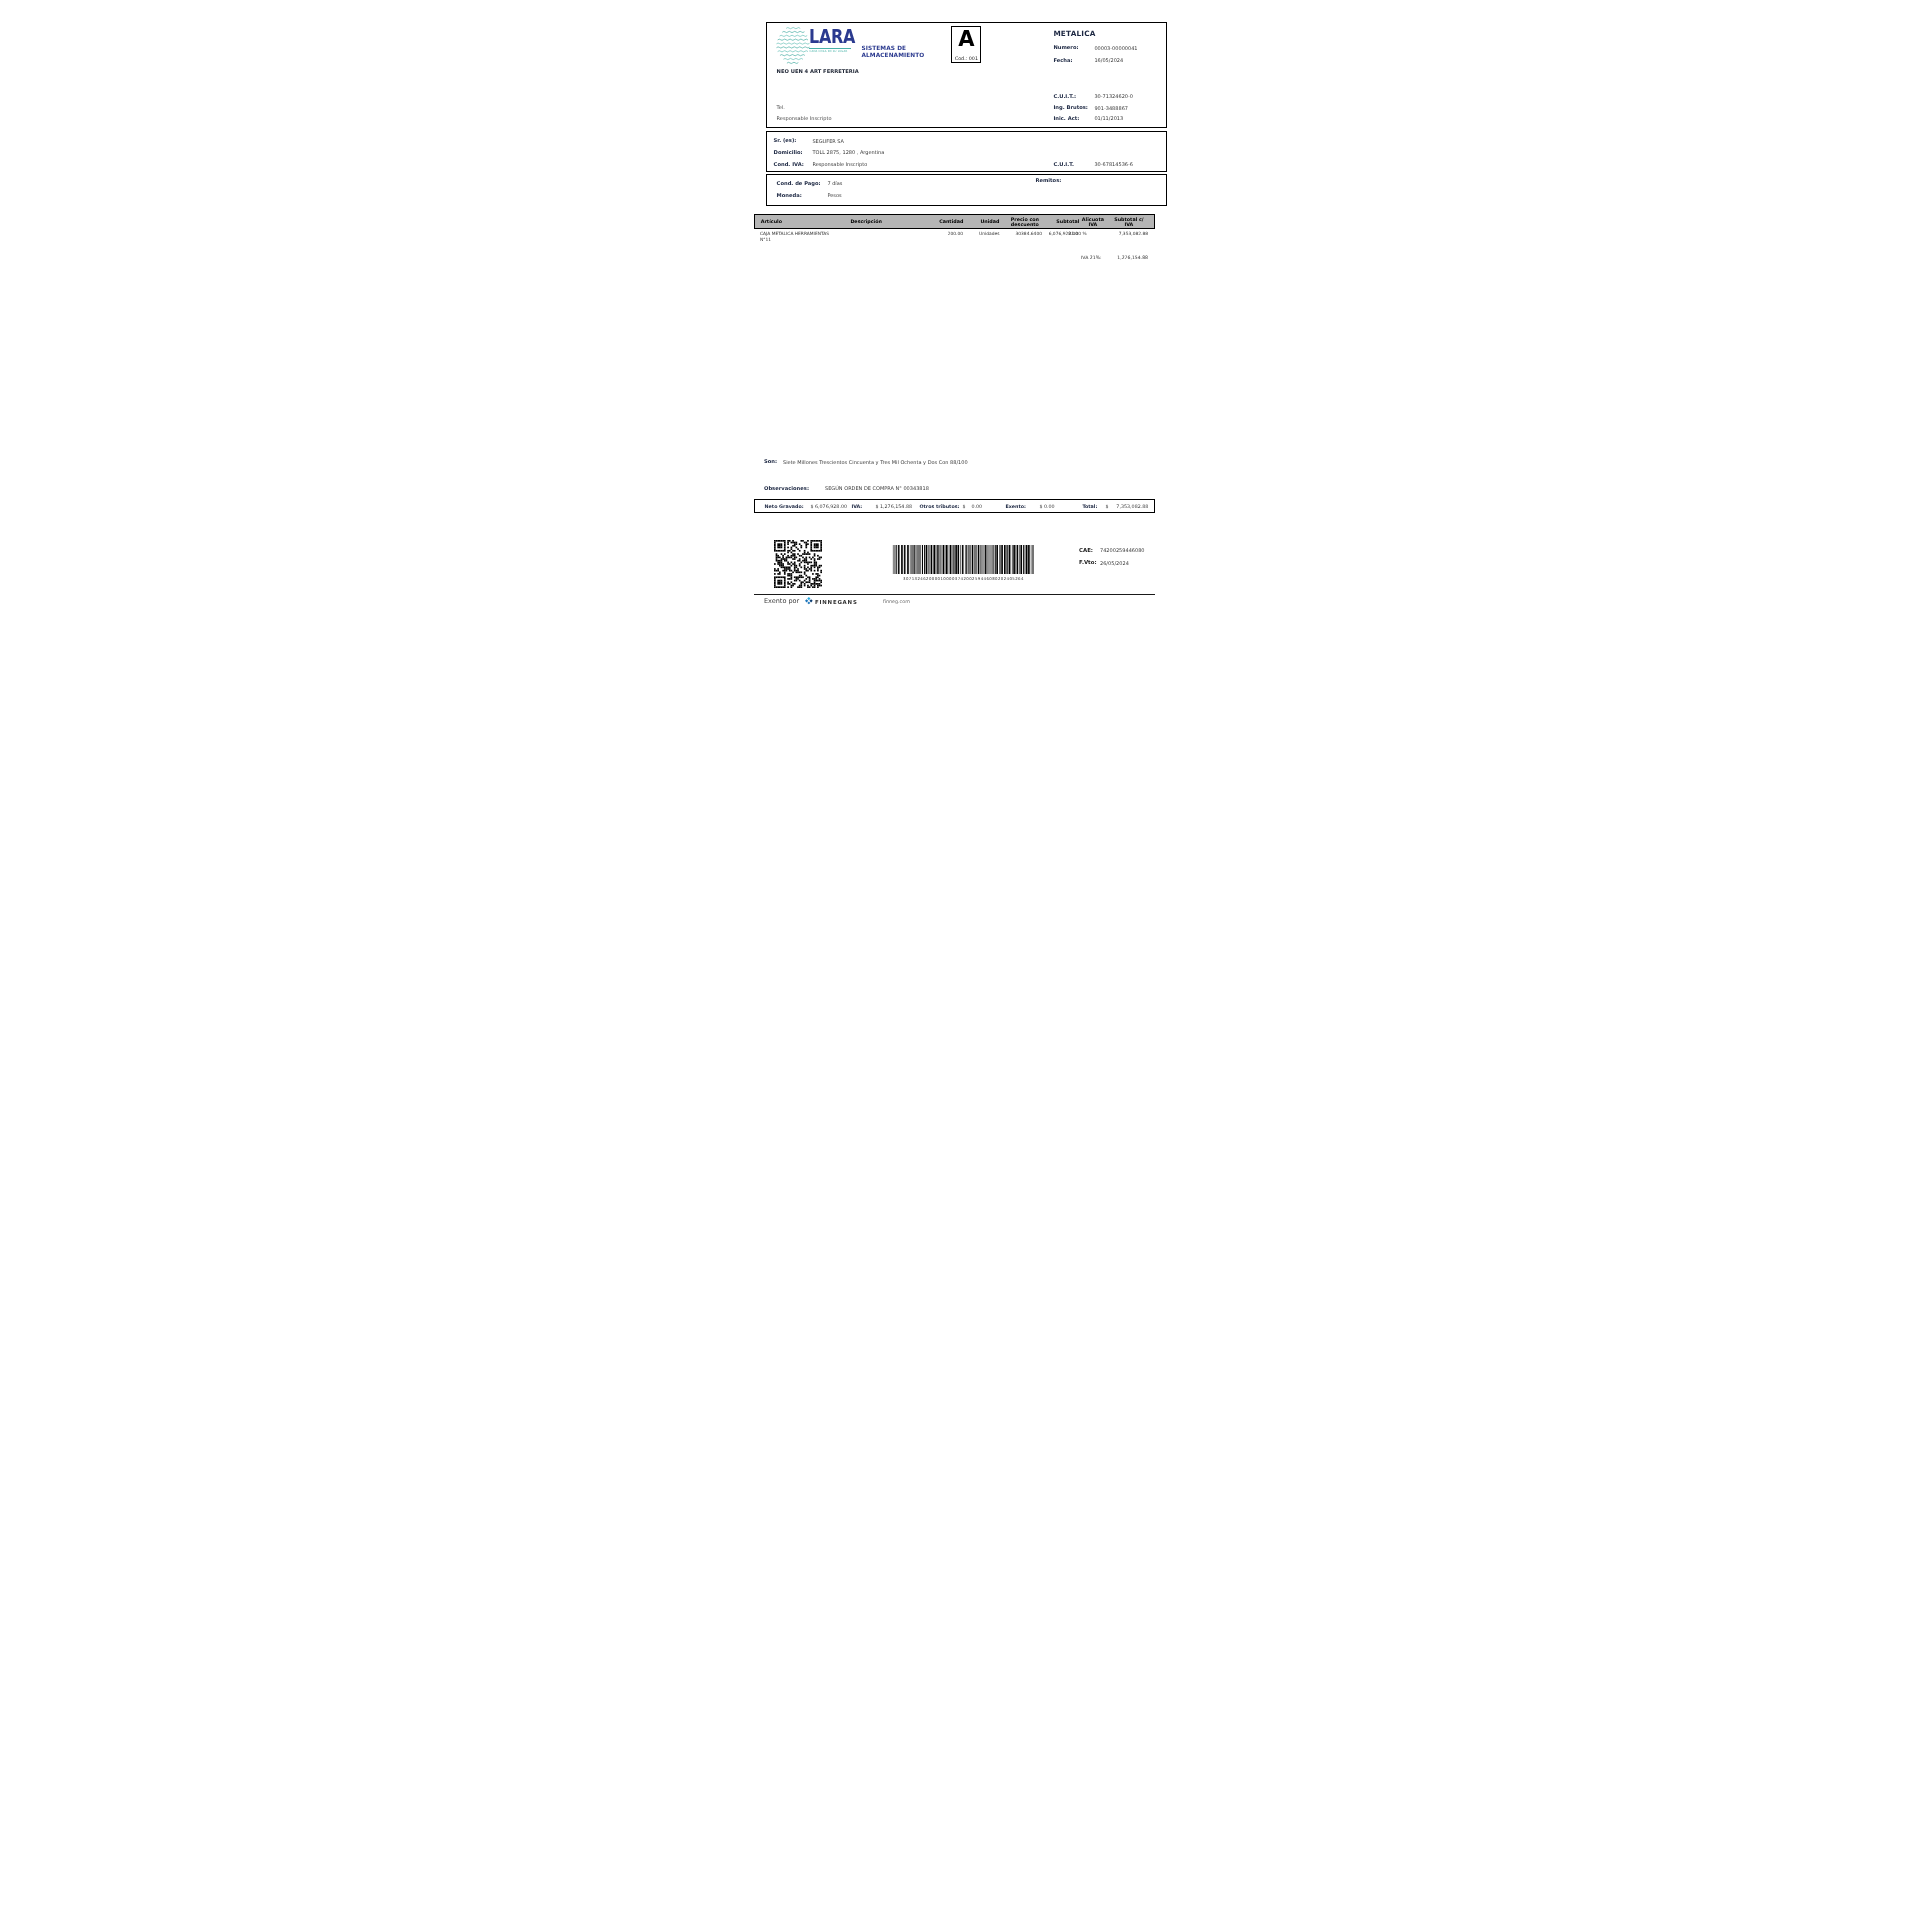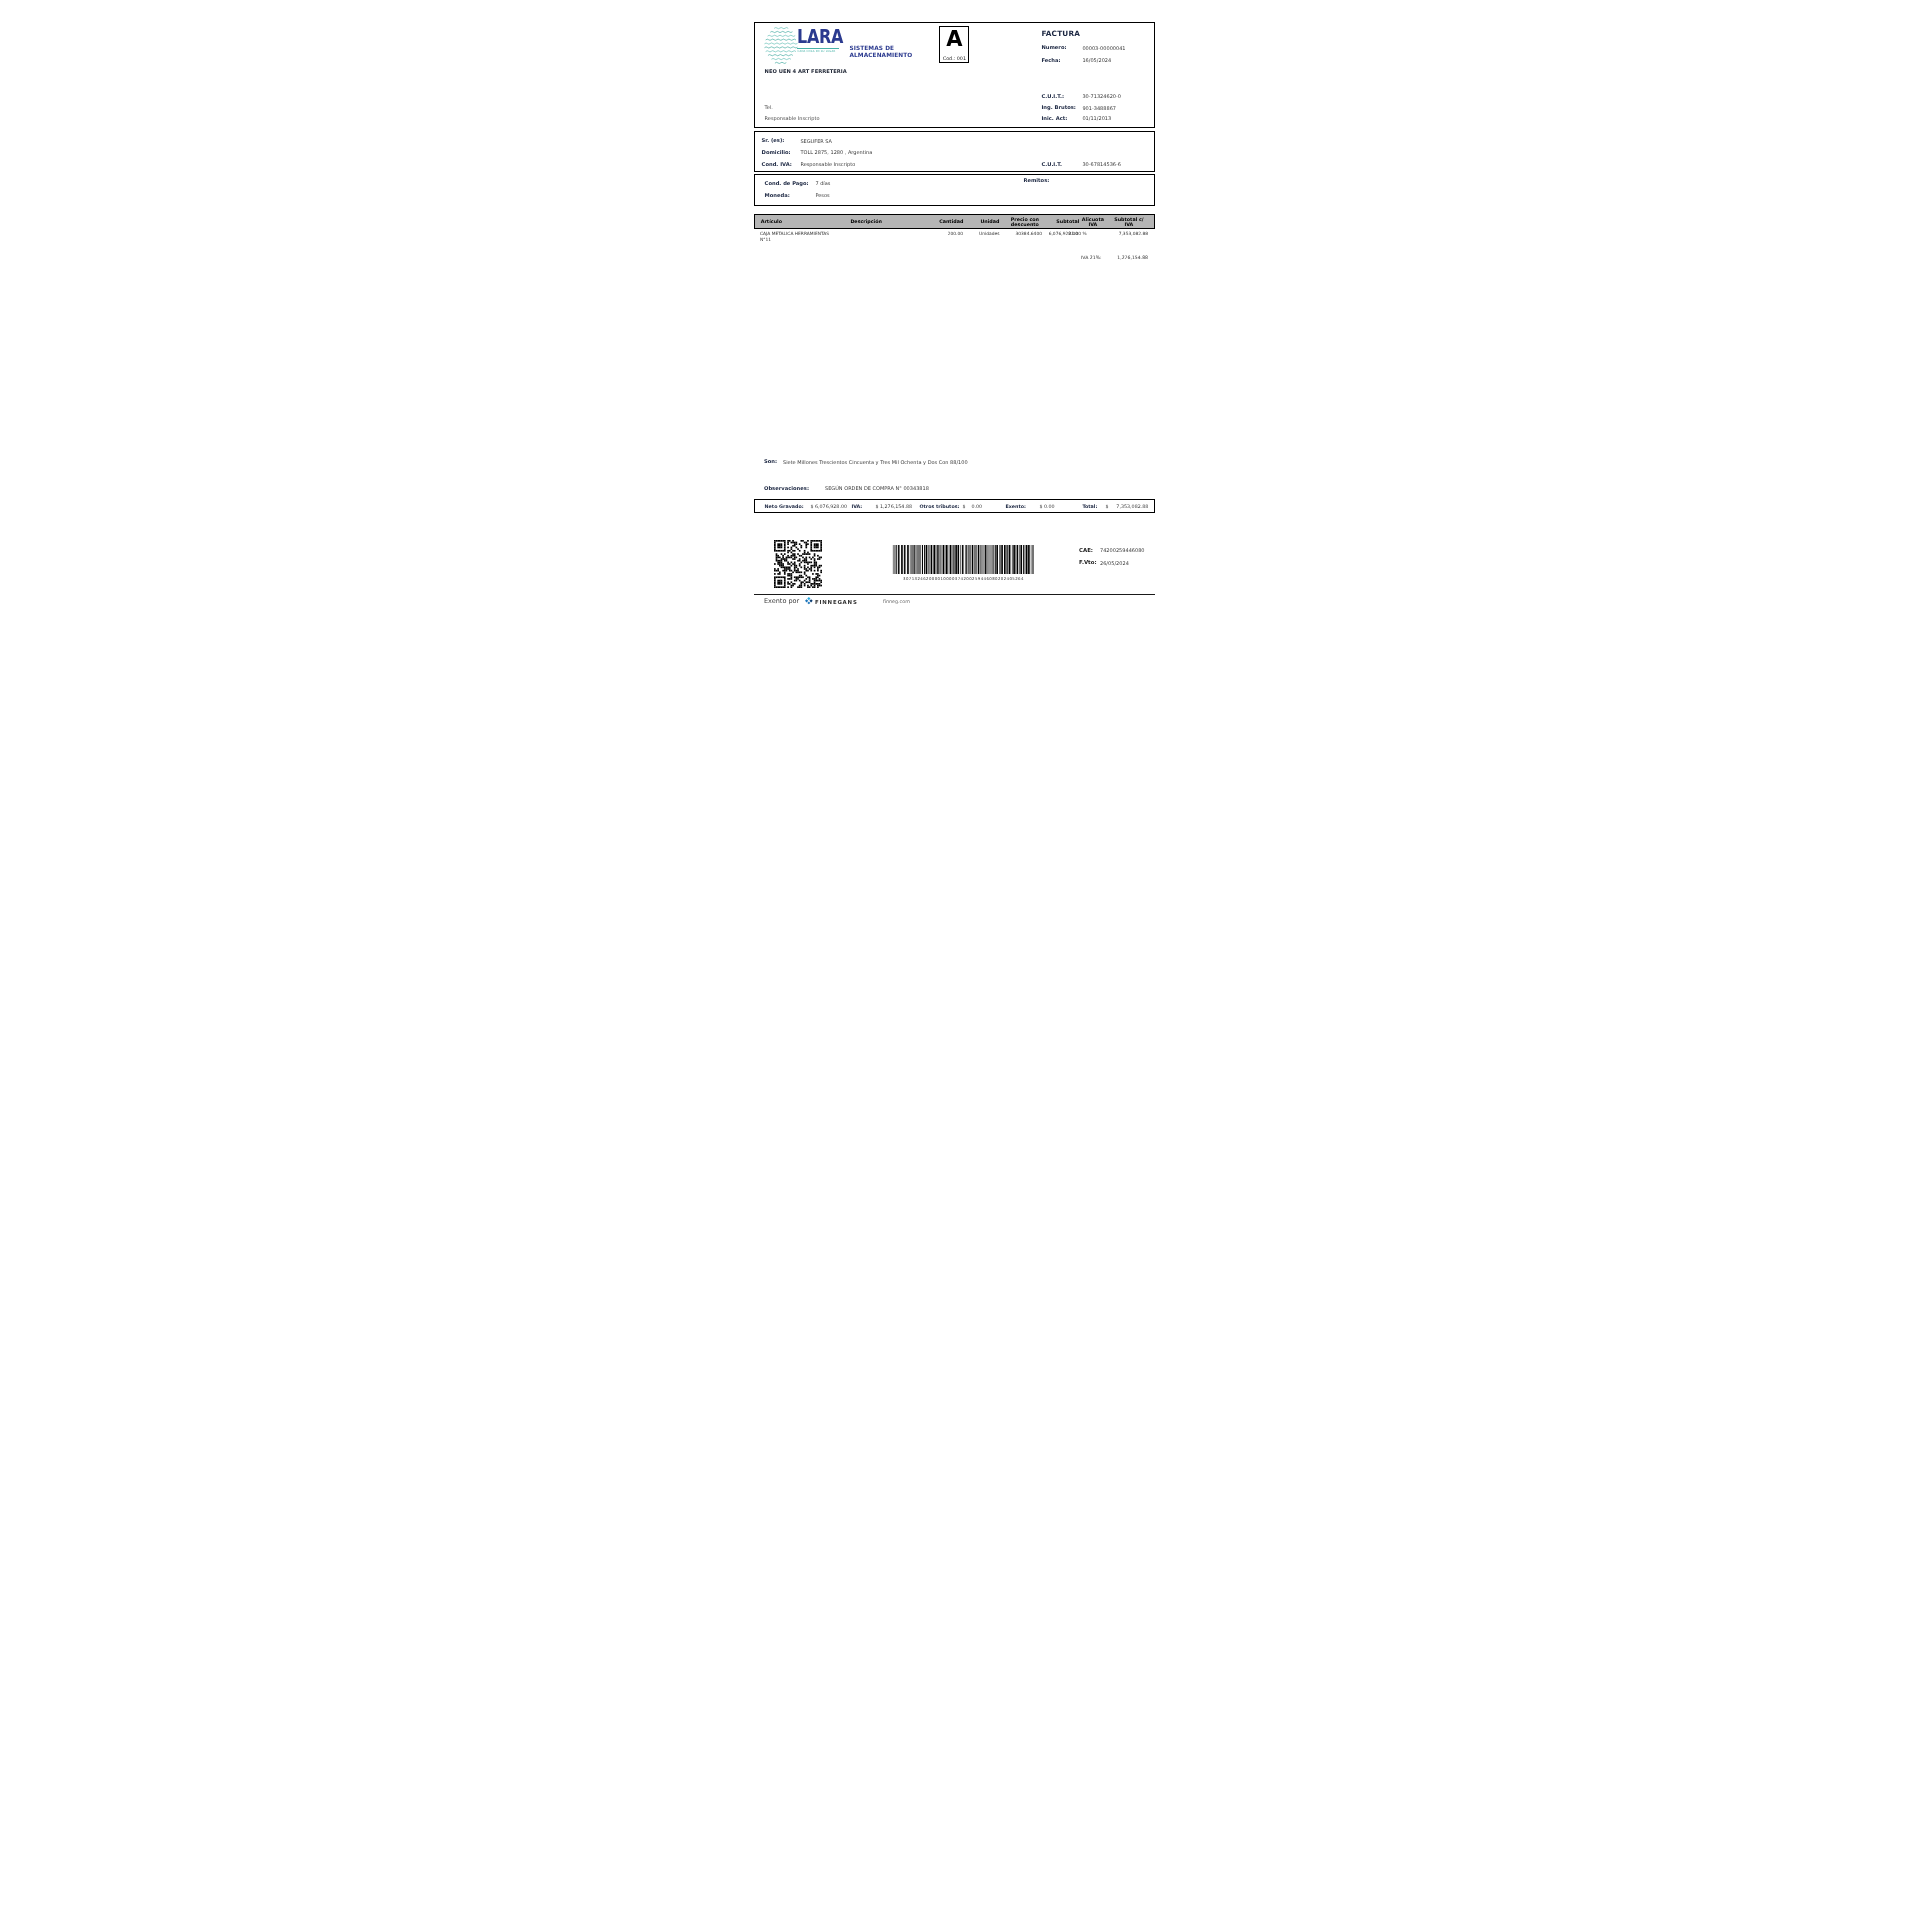--- a/index.html
+++ b/index.html
@@ -1,19 +1,19 @@
 <!DOCTYPE html>
 <html style="font-size:6.2px"><head>
 <meta charset="utf-8">
 <style>
   * { margin:0; padding:0; box-sizing:border-box; }
   html,body { background:#ffffff; }
   body { font-family:"DejaVu Sans","Liberation Sans",sans-serif; }
   .page { position:relative; width:432px; height:612px; margin:0 auto; background:#fff; color:#333; overflow:hidden; }
-  .box { position:absolute; border:0.8px solid #000; background:#fff; }
+  .box { position:absolute; border:0.8px solid #000; background:#fff;margin-left:12px; }
   .abs { position:absolute; }
   .lbl { position:absolute; font-weight:bold; color:#1c2742; font-size:5.2px; white-space:nowrap; }
   .val { position:absolute; color:#3a3a3a; font-size:5px; white-space:nowrap; }
   .muted { position:absolute; color:#4a4a4a; font-size:5px; white-space:nowrap; }
   .th { position:absolute; font-weight:bold; color:#000; font-size:4.8px; line-height:5.8px; }
   .td { position:absolute; font-size:4.4px; color:#333; line-height:5.8px; }
   .r { text-align:right; } .c { text-align:center; }
   .lara-word { font-size:20px; font-weight:800; color:#2b3a8f; letter-spacing:-0.4px; line-height:21px; transform:scaleX(.8); transform-origin:0 0; white-space:nowrap; }
   .lara-line { width:42px; height:1.2px; background:#49b2a8; margin-top:1.2px; }
   .lara-tag { font-size:2.6px; color:#49b2a8; letter-spacing:0.2px; margin-top:1.2px; white-space:nowrap; }
@@ -62,21 +62,21 @@
     <div class="abs" style="left:94px; top:21.6px;">
       <div class="sistemas">SISTEMAS DE</div>
       <div class="sistemas">ALMACENAMIENTO</div>
     </div>
 
     <div class="abox" style="left:184px; top:3.1px; width:30px; height:37px;">
       <div class="letter">A</div>
       <div class="code">Cod.: 001</div>
     </div>
 
-    <div class="doc-title" style="left:286px; top:6.2px;">FACTURA</div>
+    <div class="doc-title" style="left:286px; top:6.2px;">METALICA</div>
 
     <span class="lbl" style="left:286px; top:21px;">Numero:</span>
     <span class="val" style="left:327px; top:21.6px;">00003-00000041</span>
 
     <span class="lbl" style="left:286px; top:34px;">Fecha:</span>
     <span class="val" style="left:327px; top:34px;">16/05/2024</span>
 
     <span class="lbl" style="left:9.2px; top:45px; color:#1d2433;">NEO UEN 4 ART FERRETERIA</span>
 
     <span class="muted" style="left:9.2px; top:81px;">Tel.</span>

